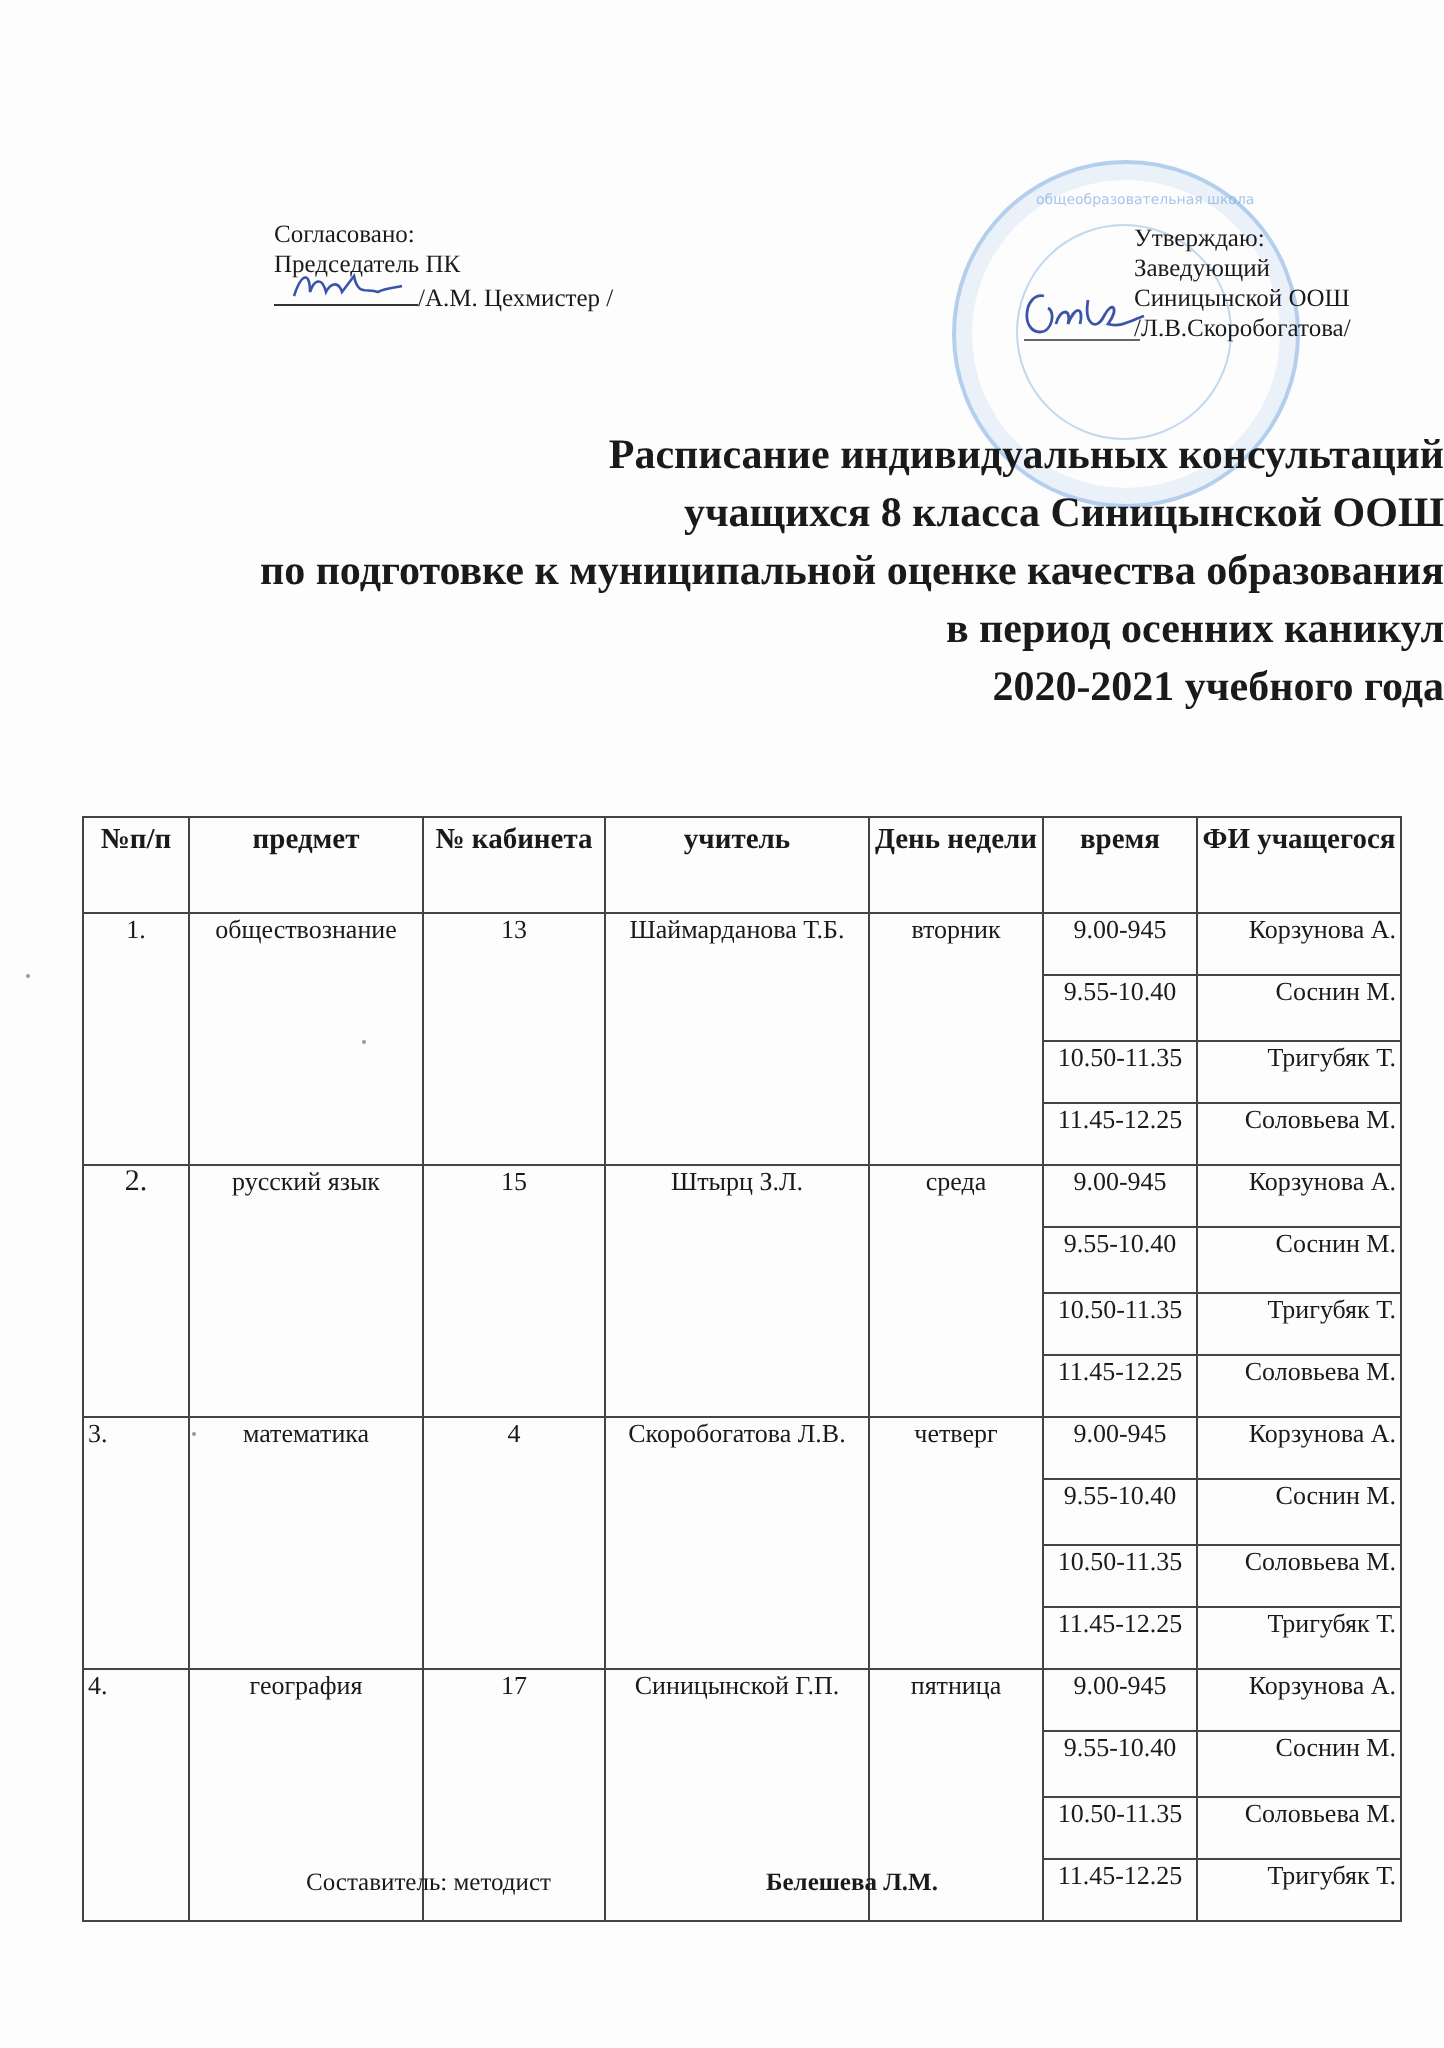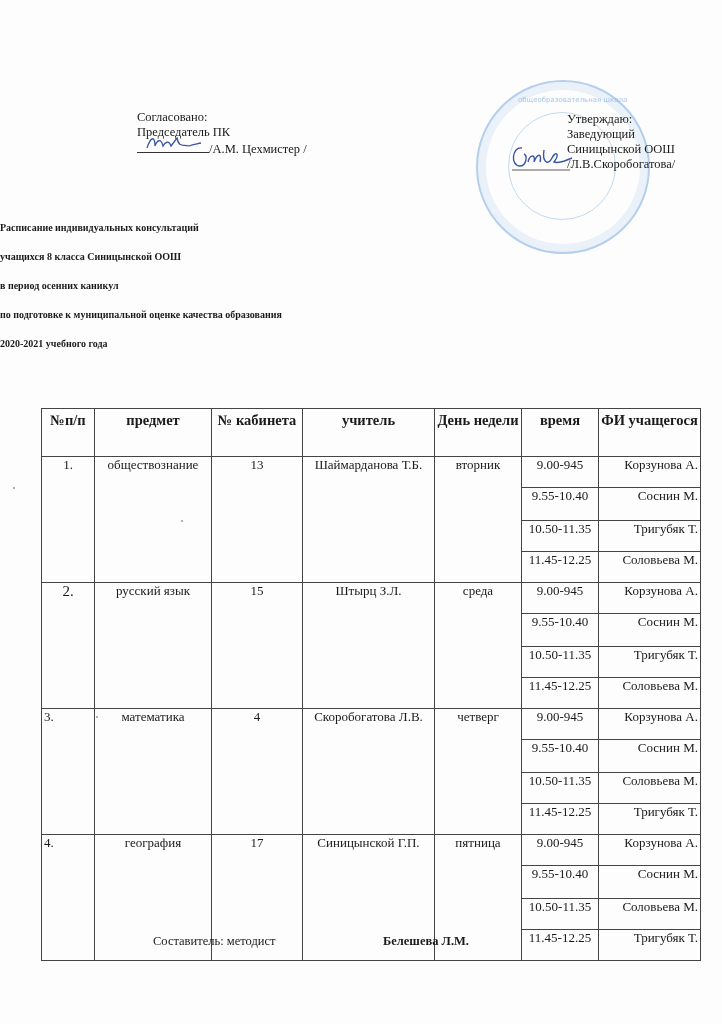--- a/index.html
+++ b/index.html
@@ -16,21 +16,21 @@
   .stamp {
     position: absolute; left: 476px; top: 80px; width: 170px; height: 170px; border-radius: 50%;
     border: 2px solid rgba(120,170,225,0.55);
     box-shadow: inset 0 0 0 8px rgba(150,190,235,0.18);
   }
   .stamp-inner {
     position: absolute; left: 30px; top: 30px; width: 106px; height: 106px; border-radius: 50%;
     border: 1px solid rgba(120,170,225,0.45);
   }
   .stamp-text { position: absolute; font-family: "DejaVu Sans", sans-serif; font-size: 7px; color: rgba(110,160,220,0.6); }
-  .title-block { position: absolute; left: 0; width: 722px; top: 213px; text-align: left; font-weight: bold; font-size: 10px; }
+  .title-block { position: absolute; left: 0; width: 722px; top: 213px; text-align: right; font-weight: bold; font-size: 21px; }
   .title-line { height: 29px; line-height: 29px; }
   table.sched {
     position: absolute; left: 41px; top: 373px; border-collapse: collapse; table-layout: fixed;
     font-size: 13px;
     margin-top: 35px;
   }
   table.sched th, table.sched td { border: 1px solid #444; padding: 0 2px; vertical-align: top; }
   table.sched th { font-weight: bold; font-size: 14.5px; line-height: 18px; height: 45px; text-align: center; padding-top: 2px; }
   td.c { text-align: center; }
   td.num { padding-top: 2px; }
@@ -67,22 +67,22 @@
   <div>/Л.В.Скоробогатова/</div>
 </div>
 <svg class="abs" style="left:508px; top:140px; width:66px; height:32px;" viewBox="0 0 66 32">
   <path d="M14 8 C4 6, 2 26, 12 26 C18 26, 20 16, 16 14 M20 22 C22 14, 28 14, 26 22 C30 12, 34 14, 32 22 M36 10 C34 22, 40 26, 44 18 C48 10, 52 14, 46 22 C52 24, 58 20, 64 18" fill="none" stroke="#3a55a8" stroke-width="1.4"></path>
   <line x1="4" y1="30" x2="62" y2="30" stroke="#333" stroke-width="0.8"></line>
 </svg>
 
 <div class="title-block">
   <div class="title-line">Расписание индивидуальных  консультаций</div>
   <div class="title-line">учащихся 8 класса Синицынской ООШ</div>
+  <div class="title-line">по подготовке к муниципальной оценке качества образования</div>
   <div class="title-line">в период осенних каникул</div>
-  <div class="title-line">по подготовке к муниципальной оценке качества образования</div>
   <div class="title-line">2020-2021 учебного года</div>
 </div>
 
 <table class="sched">
   <colgroup>
     <col style="width:53px">
       <col style="width:117px">
       <col style="width:91px">
       <col style="width:132px">
     <col style="width:87px">

